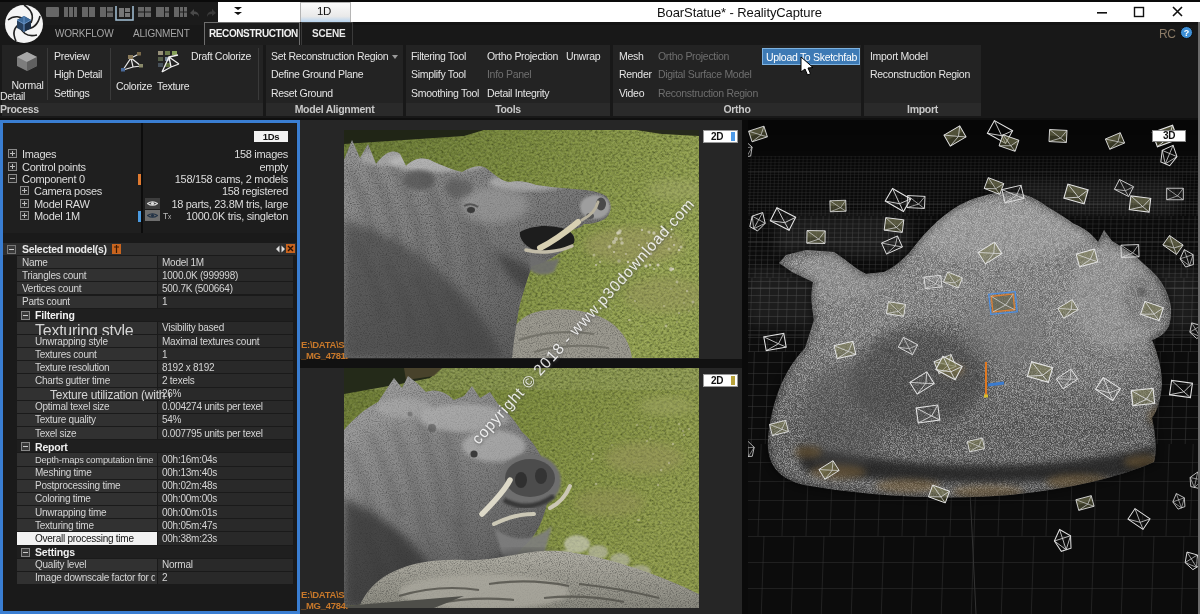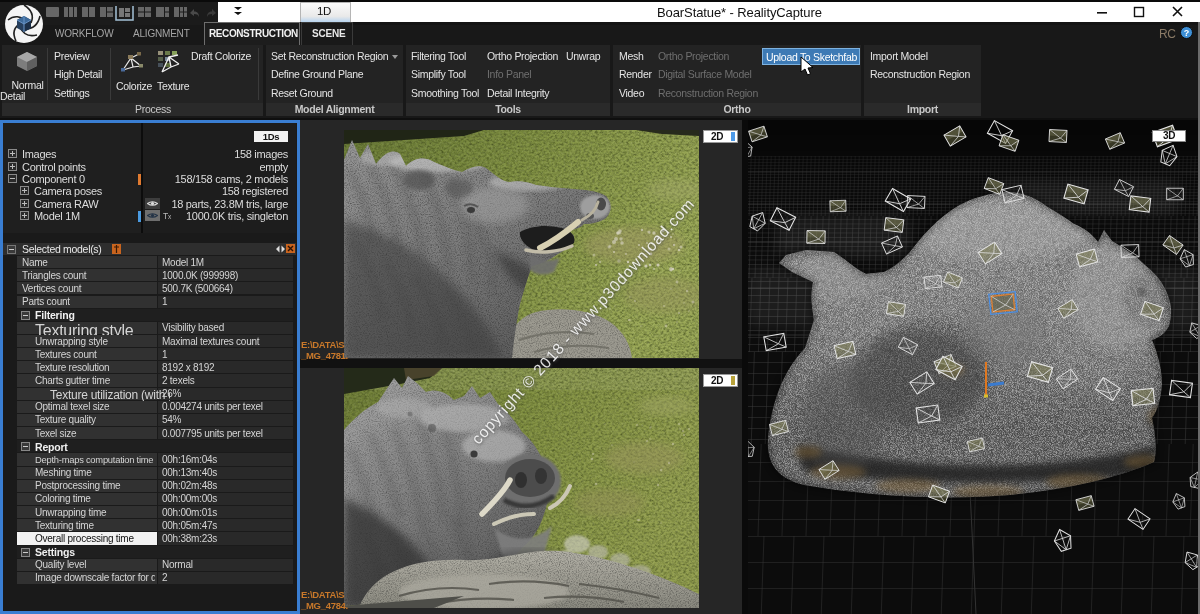--- a/index.html
+++ b/index.html
@@ -87,21 +87,21 @@
 <div class="abs txt" style="left:1159px;top:27px;color:#8a7a66;font-size:12px">RC</div>
 <svg class="abs" style="left:1180px;top:26px" width="13" height="13" viewBox="0 0 13 13">
   <circle cx="6.5" cy="6.5" r="6" fill="#3d8fd6" stroke="#0d0d0d"></circle>
   <text x="6.5" y="9.5" font-size="9" font-weight="bold" fill="#fff" text-anchor="middle" font-family="Liberation Sans">?</text>
 </svg>
 
 <div class="abs" style="left:0;top:45px;width:1200px;height:73px;background:#181818"></div>
 
 <div class="abs" style="left:2px;top:45px;width:261px;height:58px;background:#232323"></div>
 <div class="abs" style="left:2px;top:103px;width:261px;height:13px;background:#2a2a2a"></div>
-<div class="abs txt" style="left:0;top:103px;width:306px;text-align:center;font-weight:normal;color:#c8c8c8">Process</div>
+<div class="abs txt" style="left:0;top:103px;width:265px;text-align:left;font-weight:bold;color:#c8c8c8">Process</div>
 
 <div class="abs" style="left:266px;top:45px;width:137px;height:58px;background:#232323"></div>
 <div class="abs" style="left:266px;top:103px;width:137px;height:13px;background:#2a2a2a"></div>
 <div class="abs txt" style="left:266px;top:103px;width:137px;text-align:center;font-weight:bold;color:#c8c8c8">Model Alignment</div>
 
 <div class="abs" style="left:406px;top:45px;width:204px;height:58px;background:#232323"></div>
 <div class="abs" style="left:406px;top:103px;width:204px;height:13px;background:#2a2a2a"></div>
 <div class="abs txt" style="left:406px;top:103px;width:204px;text-align:center;font-weight:bold;color:#c8c8c8">Tools</div>
 
 <div class="abs" style="left:613px;top:45px;width:248px;height:58px;background:#232323"></div>
@@ -236,21 +236,21 @@
     <rect x="2" y="4" width="5" height="1" fill="#bbb"></rect>
     <rect x="4" y="2" width="1" height="5" fill="#bbb"></rect>
   </svg>
 <div class="abs txt" style="left:34px;top:185px;font-size:11px;color:#dcdcdc">Camera poses</div>
 <div class="abs txt" style="left:143px;top:185px;width:145px;text-align:right;font-size:11px;color:#dcdcdc">158 registered</div>
 <svg class="abs" style="left:20px;top:199px" width="9" height="9" viewBox="0 0 9 9">
     <rect x="0.5" y="0.5" width="8" height="8" fill="#2a2a2a" stroke="#8a8a8a"></rect>
     <rect x="2" y="4" width="5" height="1" fill="#bbb"></rect>
     <rect x="4" y="2" width="1" height="5" fill="#bbb"></rect>
   </svg>
-<div class="abs txt" style="left:34px;top:198px;font-size:11px;color:#dcdcdc">Camera RAW</div>
+<div class="abs txt" style="left:34px;top:198px;font-size:11px;color:#dcdcdc">Model RAW</div>
 <div class="abs txt" style="left:143px;top:198px;width:145px;text-align:right;font-size:11px;color:#dcdcdc">18 parts, 23.8M tris, large</div>
 <svg class="abs" style="left:20px;top:211px" width="9" height="9" viewBox="0 0 9 9">
     <rect x="0.5" y="0.5" width="8" height="8" fill="#2a2a2a" stroke="#8a8a8a"></rect>
     <rect x="2" y="4" width="5" height="1" fill="#bbb"></rect>
     <rect x="4" y="2" width="1" height="5" fill="#bbb"></rect>
   </svg>
 <div class="abs txt" style="left:34px;top:210px;font-size:11px;color:#dcdcdc">Model 1M</div>
 <div class="abs txt" style="left:143px;top:210px;width:145px;text-align:right;font-size:11px;color:#dcdcdc">1000.0K tris, singleton</div>
 <div class="abs" style="left:138px;top:174px;width:3px;height:11px;background:#e07a30"></div>
 <div class="abs" style="left:138px;top:211px;width:3px;height:11px;background:#4a9ae0"></div>
@@ -264,21 +264,21 @@
     <path d="M0.5 4.5 Q5.5 1 10.5 4.5 Q5.5 8 0.5 4.5 Z" fill="none" stroke="#223246" stroke-width="1.1"></path>
     <circle cx="5.5" cy="4.5" r="1.6" fill="#223246"></circle>
   </svg>
 <div class="abs txt" style="left:163px;top:211px;font-size:8.5px;color:#bbb">T<span style="font-size:6.5px">x</span></div>
 
 <div class="abs" style="left:3px;top:243px;width:293px;height:12px;background:#2e2e2e"></div>
 <svg class="abs" style="left:7px;top:245px" width="9" height="9" viewBox="0 0 9 9">
     <rect x="0.5" y="0.5" width="8" height="8" fill="#3a3a3a" stroke="#777"></rect>
     <rect x="2" y="4" width="5" height="1" fill="#ccc"></rect>
   </svg>
-<div class="abs txt" style="left:22px;top:243px;font-size:10.5px;font-weight:normal;color:#e8e8e8">Selected model(s)</div>
+<div class="abs txt" style="left:22px;top:243px;font-size:10.5px;font-weight:bold;color:#e8e8e8">Selected model(s)</div>
 <svg class="abs" style="left:112px;top:244px" width="9" height="10" viewBox="0 0 9 10">
     <rect width="9" height="10" fill="#c8641e"></rect>
     <path d="M4.5 1 L4.5 9 M2 3 L7 3" stroke="#3a1a05" stroke-width="1.2"></path>
   </svg>
 <svg class="abs" style="left:276px;top:245px" width="9" height="8" viewBox="0 0 9 8">
     <path d="M0 4 L3.5 0.5 L3.5 7.5 Z M9 4 L5.5 0.5 L5.5 7.5 Z" fill="#ddd"></path>
   </svg>
 <svg class="abs" style="left:286px;top:244px" width="9" height="9" viewBox="0 0 9 9">
     <rect width="9" height="9" fill="#c8641e"></rect>
     <path d="M2 2 L7 7 M7 2 L2 7" stroke="#2a1205" stroke-width="1.4"></path>

